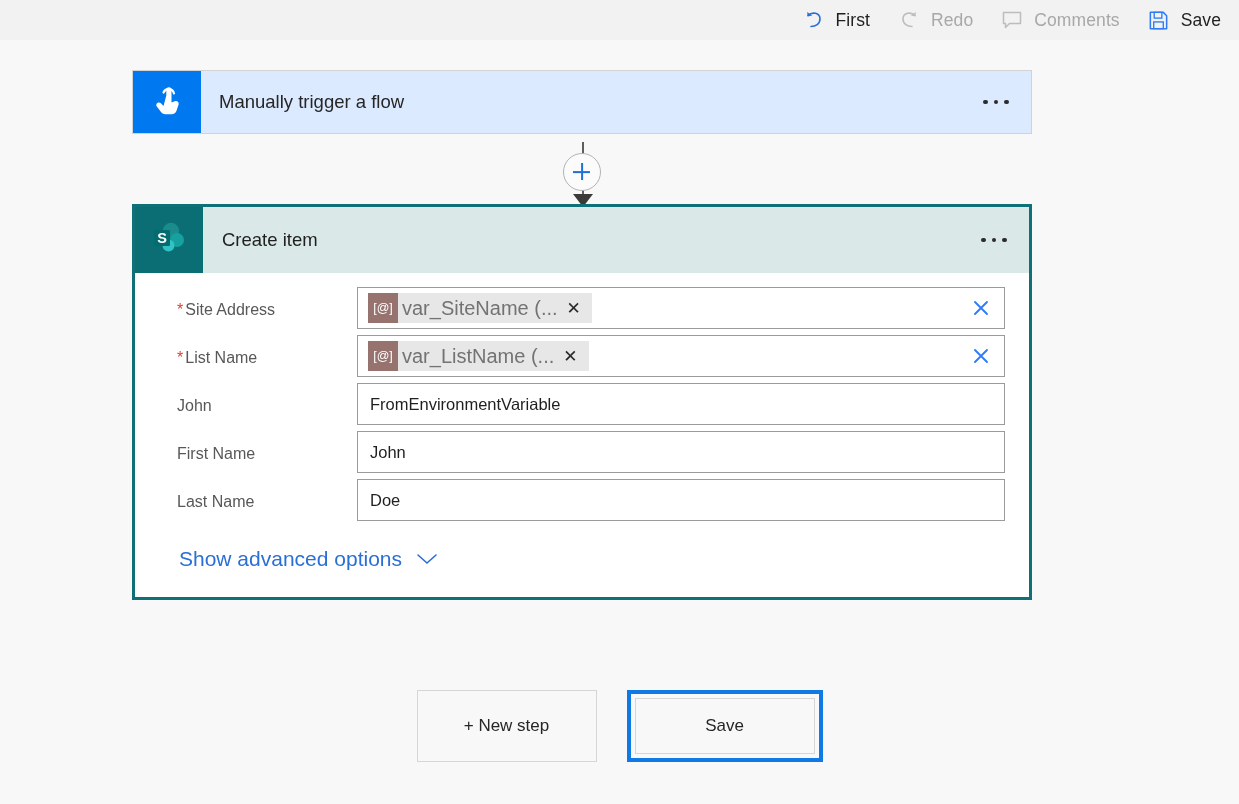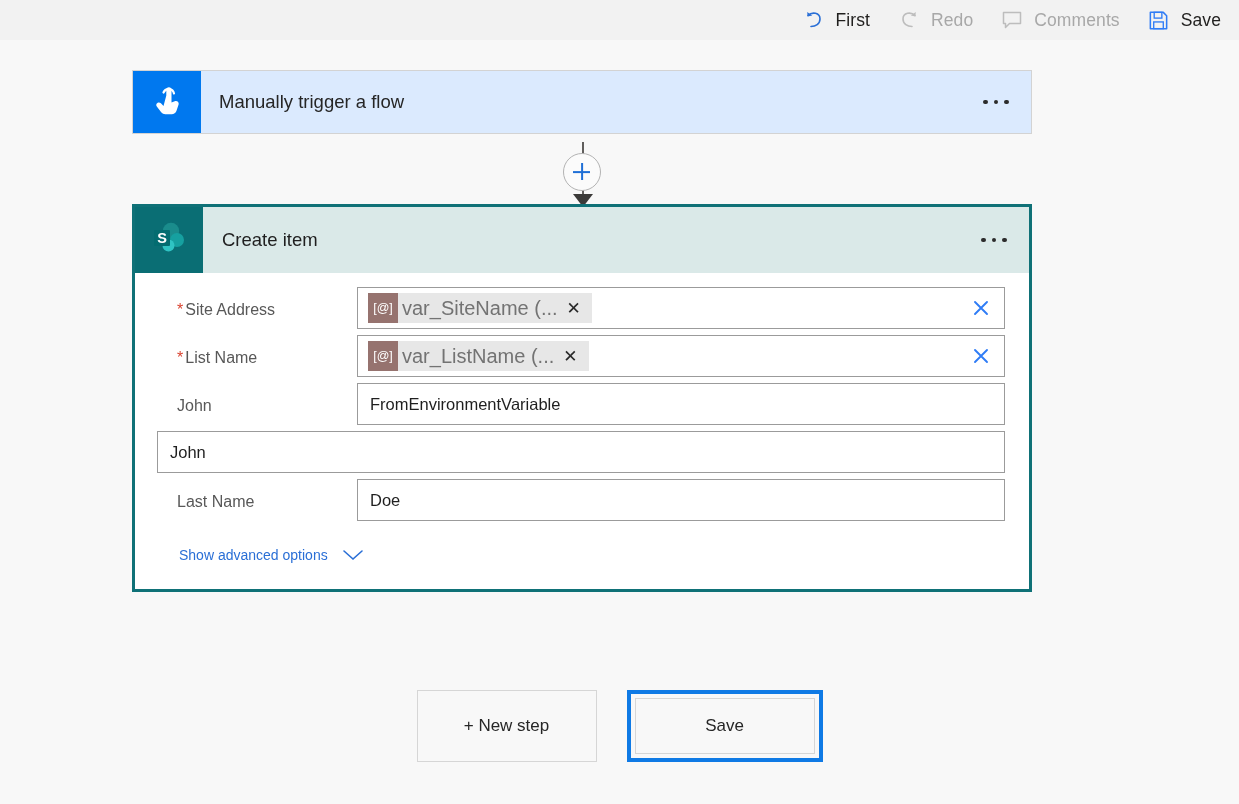--- a/index.html
+++ b/index.html
@@ -283,21 +283,21 @@
   }
 
   .adv-row {
     padding: 20px 0 26px 22px;
     display: flex;
     align-items: center;
     cursor: pointer;
     width: fit-content;
   }
   .adv-label {
-    font-size: 14px;
+    font-size: 21px;
     color: #2a6fd6;
   }
   .adv-chev {
     margin-left: 14px;
     display: flex;
     align-items: center;
   }
 
   
   .bottom-bar {
@@ -477,20 +477,23 @@
       <div class="field-row">
         <div class="field-label">
           <span>John</span>
         </div>
         <div class="field-control">
           <input class="text-field" type="text" value="FromEnvironmentVariable" style="">
         </div>
       </div>
 
       <div class="field-row">
+        <div class="field-label">
+          <span>First Name</span>
+        </div>
         <div class="field-control">
           <input class="text-field" type="text" value="John" style="">
         </div>
       </div>
 
       <div class="field-row">
         <div class="field-label">
           <span>Last Name</span>
         </div>
         <div class="field-control">

